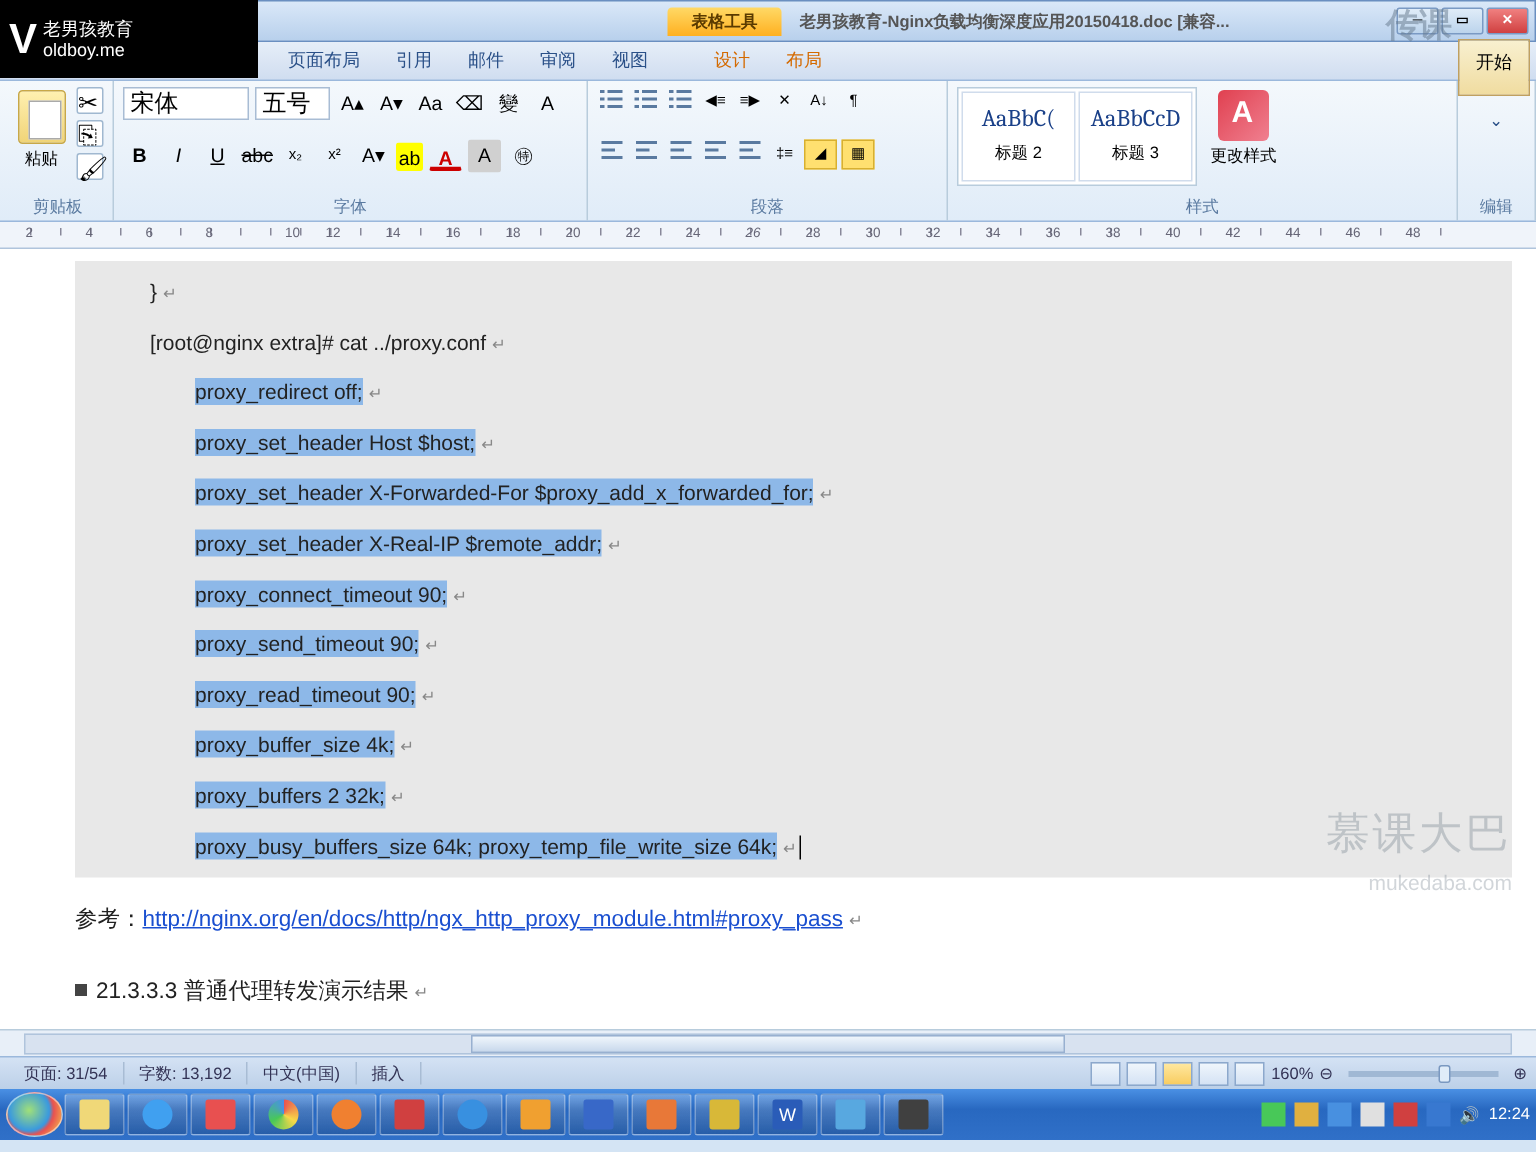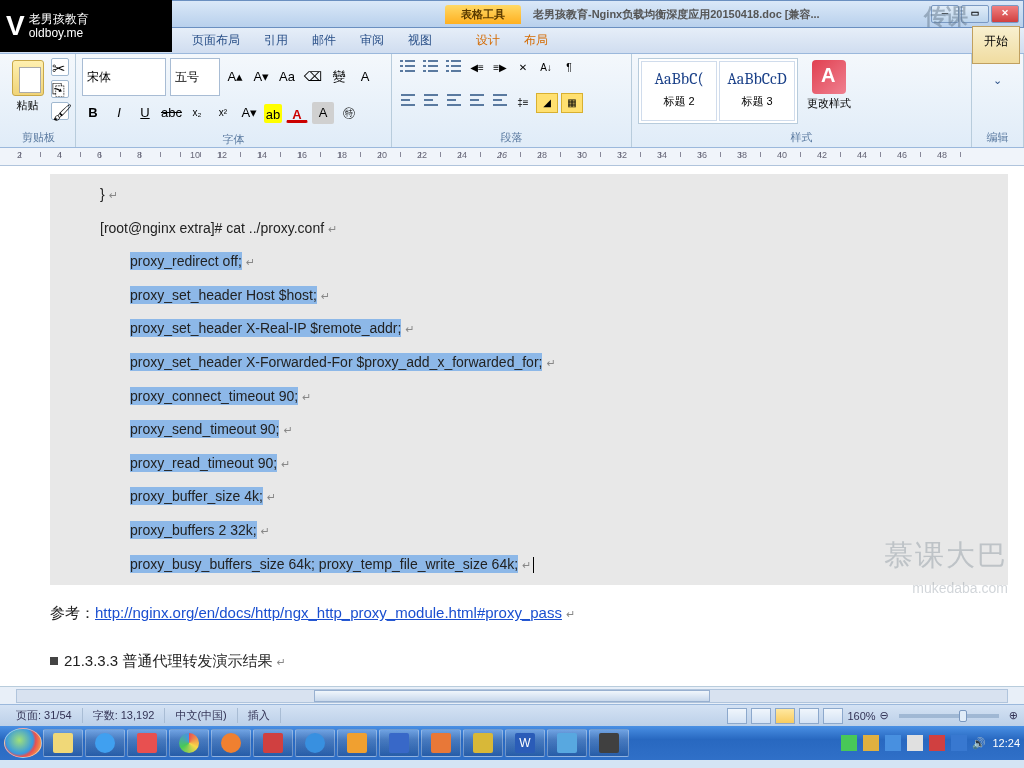--- a/index.html
+++ b/index.html
@@ -21,21 +21,21 @@
 .ribbon{height:94px;background:linear-gradient(#f4f8fc,#e0ecf8);border-bottom:1px solid #9bb8dc;display:flex;padding-left:2px;}
 .ribbon-group{border-right:1px solid #b8ccdc;padding:4px 6px 2px;display:flex;flex-direction:column;justify-content:space-between;}
 .group-label{font-size:11px;color:#5a7aa0;text-align:center;padding-top:2px;}
 .paste-btn{width:44px;text-align:center;font-size:11px;}
 .paste-icon{width:32px;height:36px;background:linear-gradient(#fff0b0,#f0d478);border:1px solid #c8a848;margin:2px auto;border-radius:3px;position:relative;}
 .paste-icon::after{content:"";position:absolute;top:6px;left:6px;width:20px;height:24px;background:#fff;border:1px solid #aaa;}
 .clip-small{display:flex;flex-direction:column;gap:4px;margin-left:4px;}
 .small-icn{width:18px;height:18px;border:1px solid #a0b8d0;background:#fff;border-radius:2px;}
 .font-group{width:316px;}
 .font-row{display:flex;gap:4px;align-items:center;margin-bottom:6px;}
-.combo{height:38px;border:1px solid #a8bcd4;background:#fff;font-size:12px;padding:0 4px;display:flex;align-items:center;}
+.combo{height:22px;border:1px solid #a8bcd4;background:#fff;font-size:16px;padding:0 4px;display:flex;align-items:center;}
 .font-name{width:84px;}
 .font-size{width:50px;}
 .fmt-btn{width:22px;height:22px;border:1px solid transparent;font-size:13px;text-align:center;line-height:20px;cursor:pointer;border-radius:2px;}
 .fmt-b{font-weight:bold;}
 .fmt-i{font-style:italic;}
 .fmt-u{text-decoration:underline;}
 .fmt-s{text-decoration:line-through;}
 .fmt-sup{font-size:10px;}
 .color-a{color:#c00;font-weight:bold;border-bottom:3px solid #c00;height:19px;}
 .hl-a{background:#ff0;border-bottom:3px solid #ff0;height:19px;width:18px;}
@@ -296,22 +296,22 @@
   </div>
 
 <div class="doc-area">
   <div class="doc-content">
     <div class="code-block">
       <div><span class="indent" style="padding-left:40px">}</span><span class="para-mark">↵</span></div>
       <div><span style="padding-left:40px">[root@nginx extra]# cat ../proxy.conf</span><span class="para-mark">↵</span></div>
       <div id="sel-lines">
           <div><span class="indent"><span class="sel">proxy_redirect off; </span></span><span class="para-mark">↵</span></div>
           <div><span class="indent"><span class="sel">proxy_set_header Host $host; </span></span><span class="para-mark">↵</span></div>
+          <div><span class="indent"><span class="sel">proxy_set_header X-Forwarded-For $proxy_add_x_forwarded_for; </span></span><span class="para-mark">↵</span></div>
           <div><span class="indent"><span class="sel">proxy_set_header X-Real-IP $remote_addr; </span></span><span class="para-mark">↵</span></div>
-          <div><span class="indent"><span class="sel">proxy_set_header X-Forwarded-For $proxy_add_x_forwarded_for; </span></span><span class="para-mark">↵</span></div>
           <div><span class="indent"><span class="sel">proxy_connect_timeout 90; </span></span><span class="para-mark">↵</span></div>
           <div><span class="indent"><span class="sel">proxy_send_timeout 90; </span></span><span class="para-mark">↵</span></div>
           <div><span class="indent"><span class="sel">proxy_read_timeout 90; </span></span><span class="para-mark">↵</span></div>
           <div><span class="indent"><span class="sel">proxy_buffer_size 4k; </span></span><span class="para-mark">↵</span></div>
           <div><span class="indent"><span class="sel">proxy_buffers 2 32k; </span></span><span class="para-mark">↵</span></div>
           <div><span class="indent"><span class="sel">proxy_busy_buffers_size 64k; proxy_temp_file_write_size 64k; </span></span><span class="para-mark">↵</span><span class="cursor-line"></span></div>
         </div>
     </div>
     <div class="ref-line">
       <span>参考：</span><a class="ref-link">http://nginx.org/en/docs/http/ngx_http_proxy_module.html#proxy_pass</a><span class="para-mark">↵</span>

